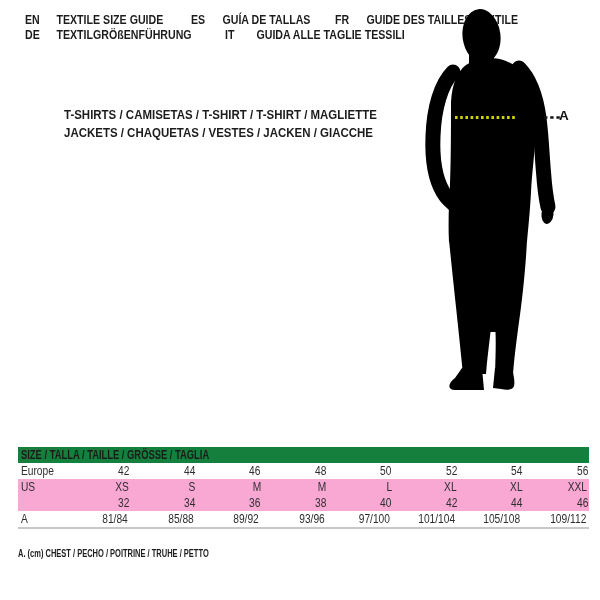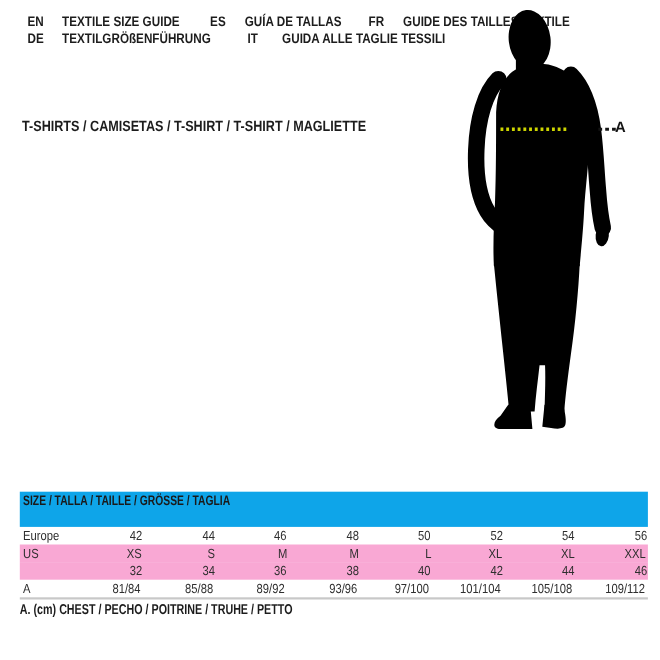--- a/index.html
+++ b/index.html
@@ -11,43 +11,43 @@
   .cond85{display:inline-block;transform:scaleX(.85);transform-origin:0 50%;white-space:nowrap;}
   .cond75{display:inline-block;transform:scaleX(.75);transform-origin:0 50%;white-space:nowrap;}
 
   
   .lang-list{position:absolute;left:25px;top:13px;font-weight:700;font-size:12.5px;}
   .lang-row{height:15px;line-height:15px;white-space:nowrap;}
   .lang-code{display:inline-block;width:37px;}
 
   
   .garments{position:absolute;left:20px;top:106px;font-weight:700;font-size:13.5px;}
-  .garment-line{height:17.5px;line-height:17.5px;}
+  .garment-line{height:17.5px;line-height:17.5px;margin-left:44px;}
 
   
   .figure{position:absolute;left:415px;top:0;width:185px;height:400px;}
   .measure-a{position:absolute;left:559px;top:108px;font-size:13.5px;font-weight:700;color:#141414;}
 
   
   .man-title{position:absolute;left:18px;top:419px;font-weight:700;font-size:13px;line-height:15px;}
 
   
   .size-table{position:absolute;left:18px;top:447px;width:571px;font-size:12px;
               border-bottom:2px solid #c8c8c8;}
-  .thead{height:32px;line-height:16px;background:#0ea5e9;font-weight:700;font-size:12.5px;color:#1a1a1a;}
+  .thead{height:16px;line-height:16px;background:#15803d;font-weight:700;font-size:12.5px;color:#1a1a1a;}
   .thead .pad{padding-left:4px;}
   .trow{display:flex;height:16px;line-height:16px;color:#2e2e2e;}
   .trow.zebra{background:#f9a8d4;}
   .tlabel{width:47px;padding-left:3px;box-sizing:border-box;}
   .tlabel span{display:inline-block;transform:scaleX(.85);transform-origin:0 50%;}
   .tcell{flex:1;text-align:right;}
   .tcell span{display:inline-block;transform:scaleX(.85);transform-origin:50% 50%;}
 
   
-  .footnote{position:absolute;left:18px;top:546px;font-weight:700;font-size:13px;line-height:15px;}
+  .footnote{position:absolute;left:18px;top:546px;font-weight:700;font-size:10px;line-height:15px;}
 </style>
 </head>
 <body>
 
 <div class="canvas">
 
   <div class="lang-list">
     <div class="lang-row cond85">
       <span class="lang-code">EN</span><span>TEXTILE SIZE GUIDE</span>
     </div>
@@ -60,20 +60,21 @@
     <div class="lang-row cond85">
       <span class="lang-code">DE</span><span>TEXTILGRÖßENFÜHRUNG</span>
     </div>
     <div class="lang-row cond85">
       <span class="lang-code">IT</span><span>GUIDA ALLE TAGLIE TESSILI</span>
     </div>
   </div>
 
   <div class="garments">
     <div class="garment-line"><span class="cond85">T-SHIRTS / CAMISETAS / T-SHIRT / T-SHIRT / MAGLIETTE</span></div>
+    <div class="garment-line"><span class="cond85">JACKETS / CHAQUETAS / VESTES / JACKEN / GIACCHE</span></div>
   </div>
 
   <svg class="figure" viewBox="0 0 185 400" aria-hidden="true">
     <g fill="#000000">
       <ellipse cx="66.5" cy="36" rx="19" ry="27" transform="rotate(-7 66.5 36)"></ellipse>
       <rect x="54" y="50" width="25" height="18"></rect>
       <path d="M 36 102 C 37 84 42 72 51 65 C 62 57 80 56 91 61 C 103 66 111 73 115 82 C 120 96 122 112 121 128 C 120 152 117 172 116 192 C 115 212 113 230 112 242 L 34 242 C 33 224 34 202 35 184 C 36 158 36 128 36 102 Z"></path>
       <path d="M 38 72 C 26 84 19 108 18 136 C 17 160 21 180 28 192 C 32 199 38 204 44 208" fill="none" stroke="#000" stroke-width="15" stroke-linecap="round"></path>
       <path d="M 104 68 C 115 79 121 96 124 118 C 126.5 138 127 155 128.5 172 C 129.5 186 131 198 133 207" fill="none" stroke="#000" stroke-width="15" stroke-linecap="round"></path>
       <ellipse cx="132.5" cy="214" rx="6" ry="10" transform="rotate(6 132.5 214)"></ellipse>

